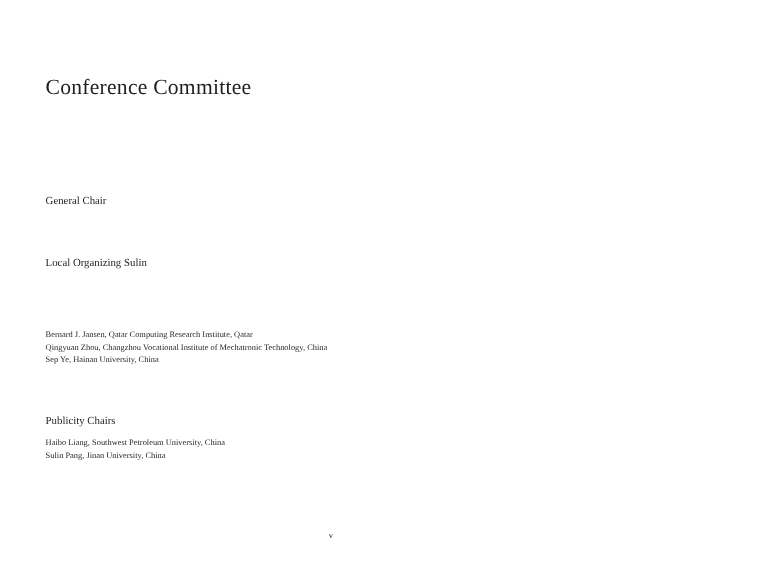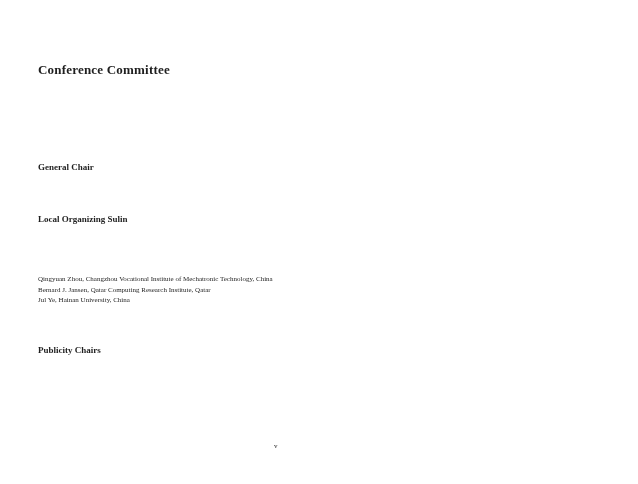--- a/index.html
+++ b/index.html
@@ -20,34 +20,34 @@
     top: 0;
     height: 484px;
   }
   .page-left  { left: 0;   width: 319px; }
   .page-right { left: 319px; width: 319px; }
 
   .left-title {
     position: absolute;
     left: 38px;
     top: 36px;
-    font-size: 13px;
-    font-weight: bold;
+    font-size: 18px;
+    font-weight: normal;
     letter-spacing: 0.2px;
     white-space: nowrap;
     margin-top: 26px;
   }
   .section {
     position: absolute;
     left: 38px;
     width: 274px;
   }
   .section-heading {
     font-size: 9px;
-    font-weight: bold;
+    font-weight: normal;
     line-height: 12px;
     margin: 0 0 8px 0;
   }
   .member-line {
     font-size: 7px;
     line-height: 10.5px;
     white-space: nowrap;
   }
   .left-folio {
     position: absolute;
@@ -66,28 +66,33 @@
     <h2 class="section-heading">General Chair</h2>
   </div>
 
   <div class="section" style="top:213px">
     <h2 class="section-heading">Local Organizing Sulin</h2>
   </div>
 
   <div class="section" style="top:274px">
     <div>
 
-    <div class="member-line">Qingyuan Zhou, Changzhou Vocational Institute of Mechatronic Technology, China</div>
-        <div class="member-line">Bernard J. Jansen, Qatar Computing Research Institute, Qatar</div>
-        <div class="member-line">Jul Ye, Hainan University, China</div>
+    <div class="member-line">Bernard J. Jansen, Qatar Computing Research Institute, Qatar</div>
+        <div class="member-line">Qingyuan Zhou, Changzhou Vocational Institute of Mechatronic Technology, China</div>
+        <div class="member-line">Sep Ye, Hainan University, China</div>
       </div>
   </div>
 
   <div class="section" style="top:344px">
     <h2 class="section-heading">Publicity Chairs</h2>
+    <div>
+
+    <div class="member-line">Haibo Liang, Southwest Petroleum University, China</div>
+        <div class="member-line">Sulin Pang, Jinan University, China</div>
+      </div>
   </div>
 
   <div class="left-folio">v</div>
 </div>
 
 <div class="page page-right">
   
 
   
 

